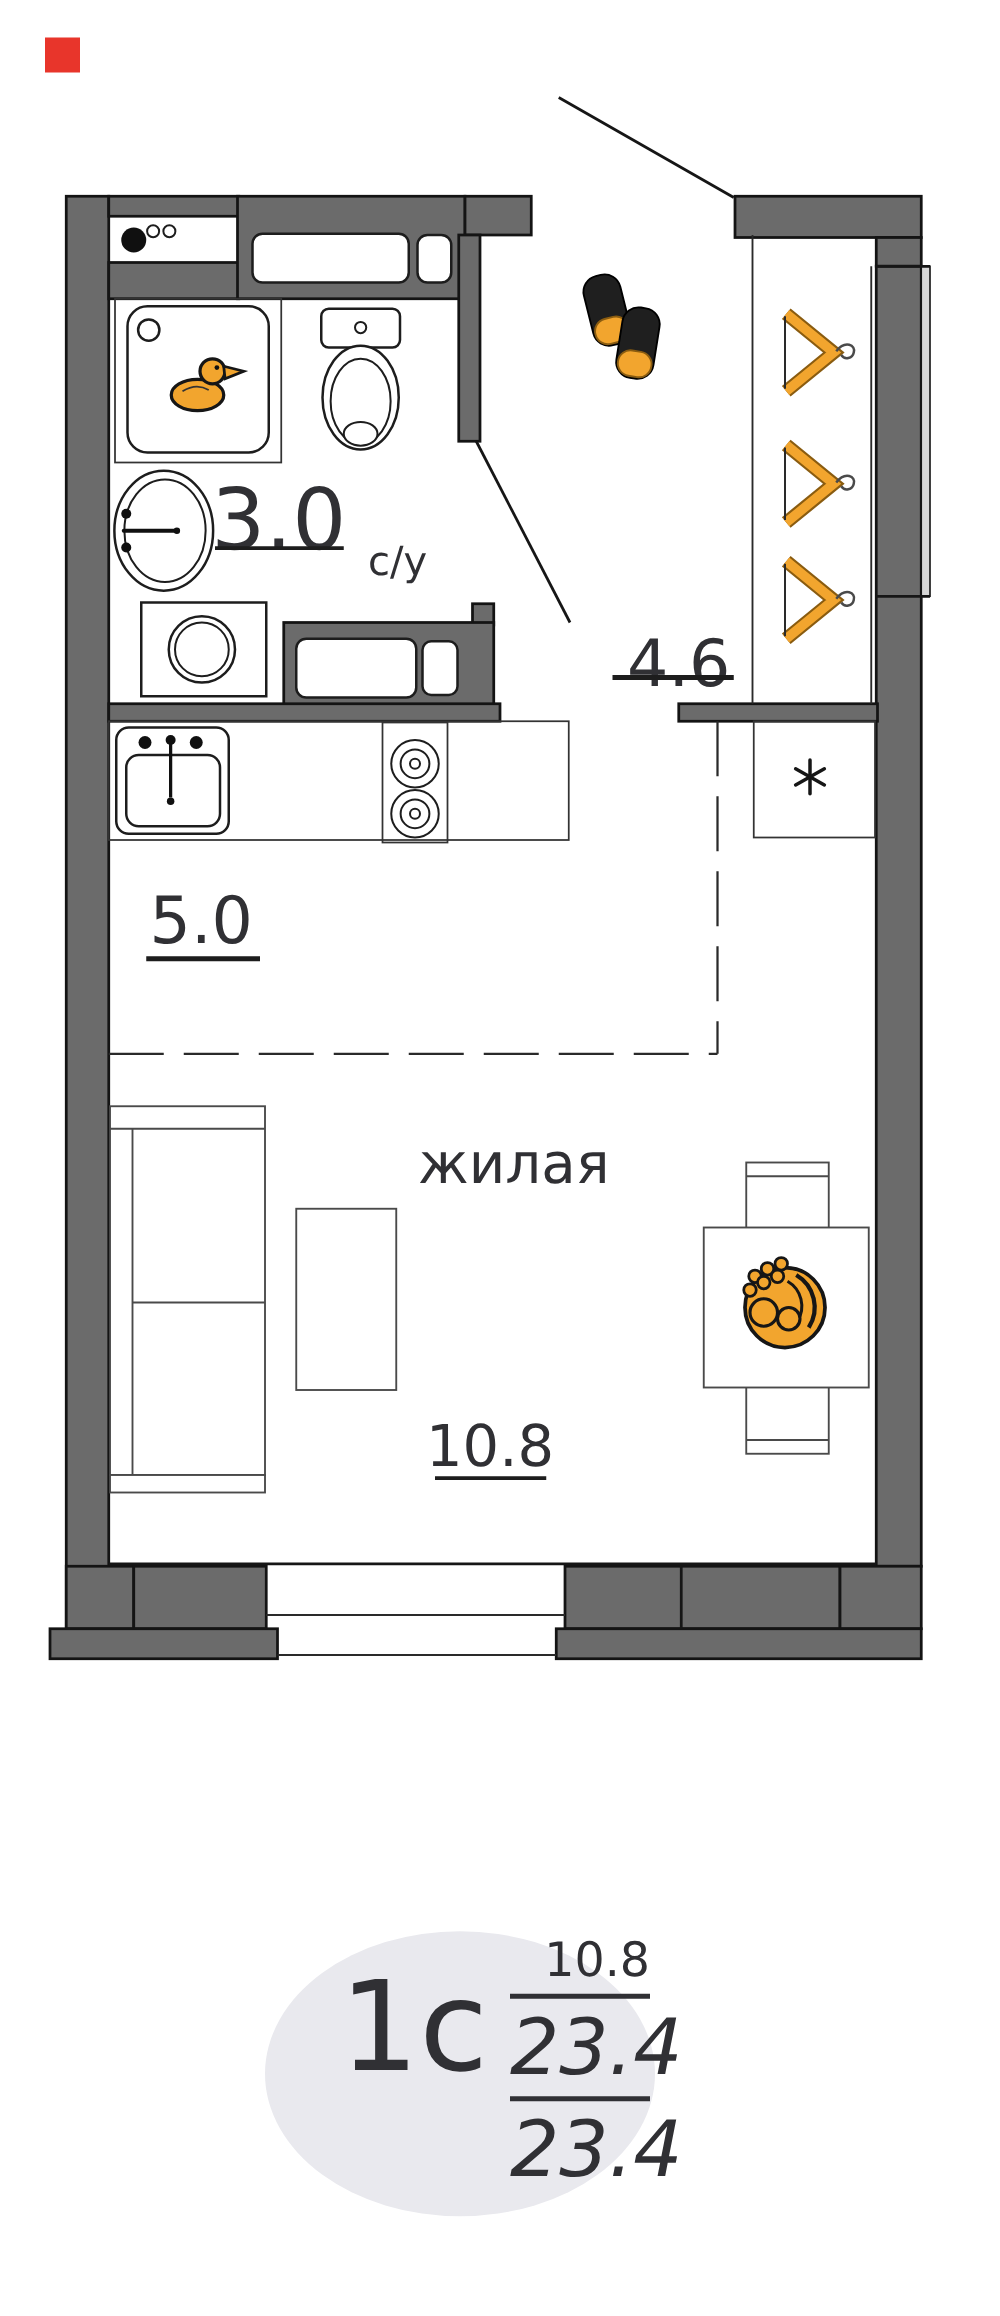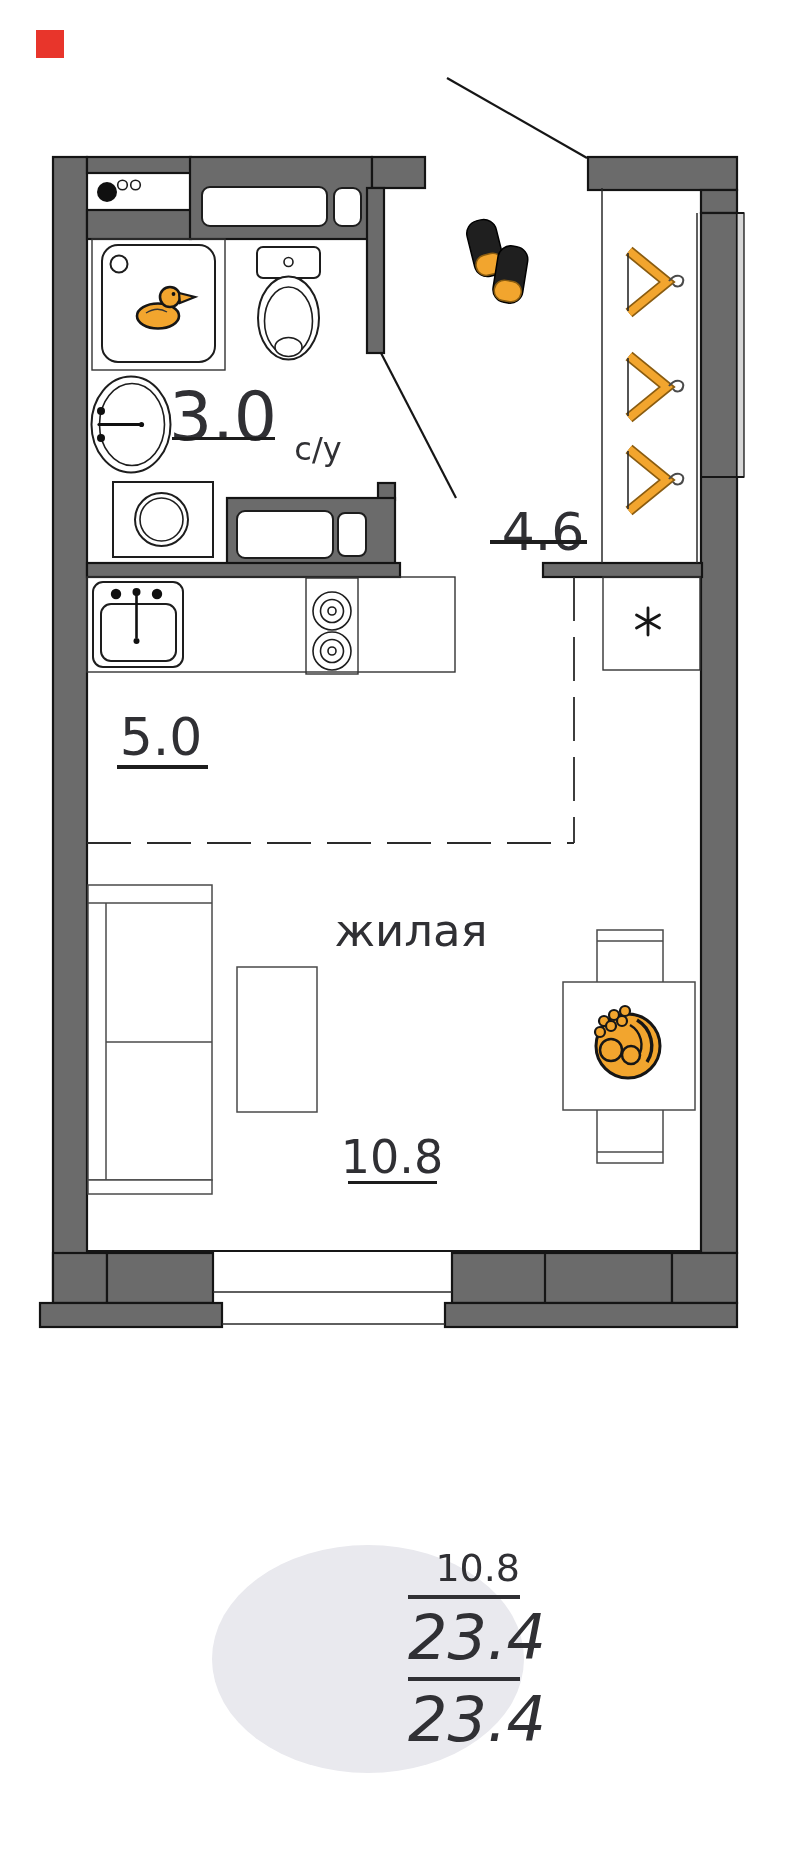--- a/index.html
+++ b/index.html
@@ -231,20 +231,21 @@
   <div class="rule" style="left:490px;top:540px;width:97px;height:3.5px;"></div>
 
   <div class="lbl" style="left:161px;top:711px;font-size:52px;">5.0</div>
   <div class="rule" style="left:117px;top:765px;width:91px;height:3.5px;"></div>
 
   <div class="lbl" style="left:411px;top:908px;font-size:45px;">жилая</div>
   <div class="lbl" style="left:392px;top:1134px;font-size:46px;">10.8</div>
   <div class="rule" style="left:348px;top:1181px;width:89px;height:3px;"></div>
 
   <div class="badge"></div>
+  <div class="badge-type">1с</div>
   <div class="fractions">
     <div class="fr-top">10.8</div>
     <div class="fr-line"></div>
     <div class="fr-mid">23.4</div>
     <div class="fr-line"></div>
     <div class="fr-bot">23.4</div>
   </div>
 
 </div>
 

